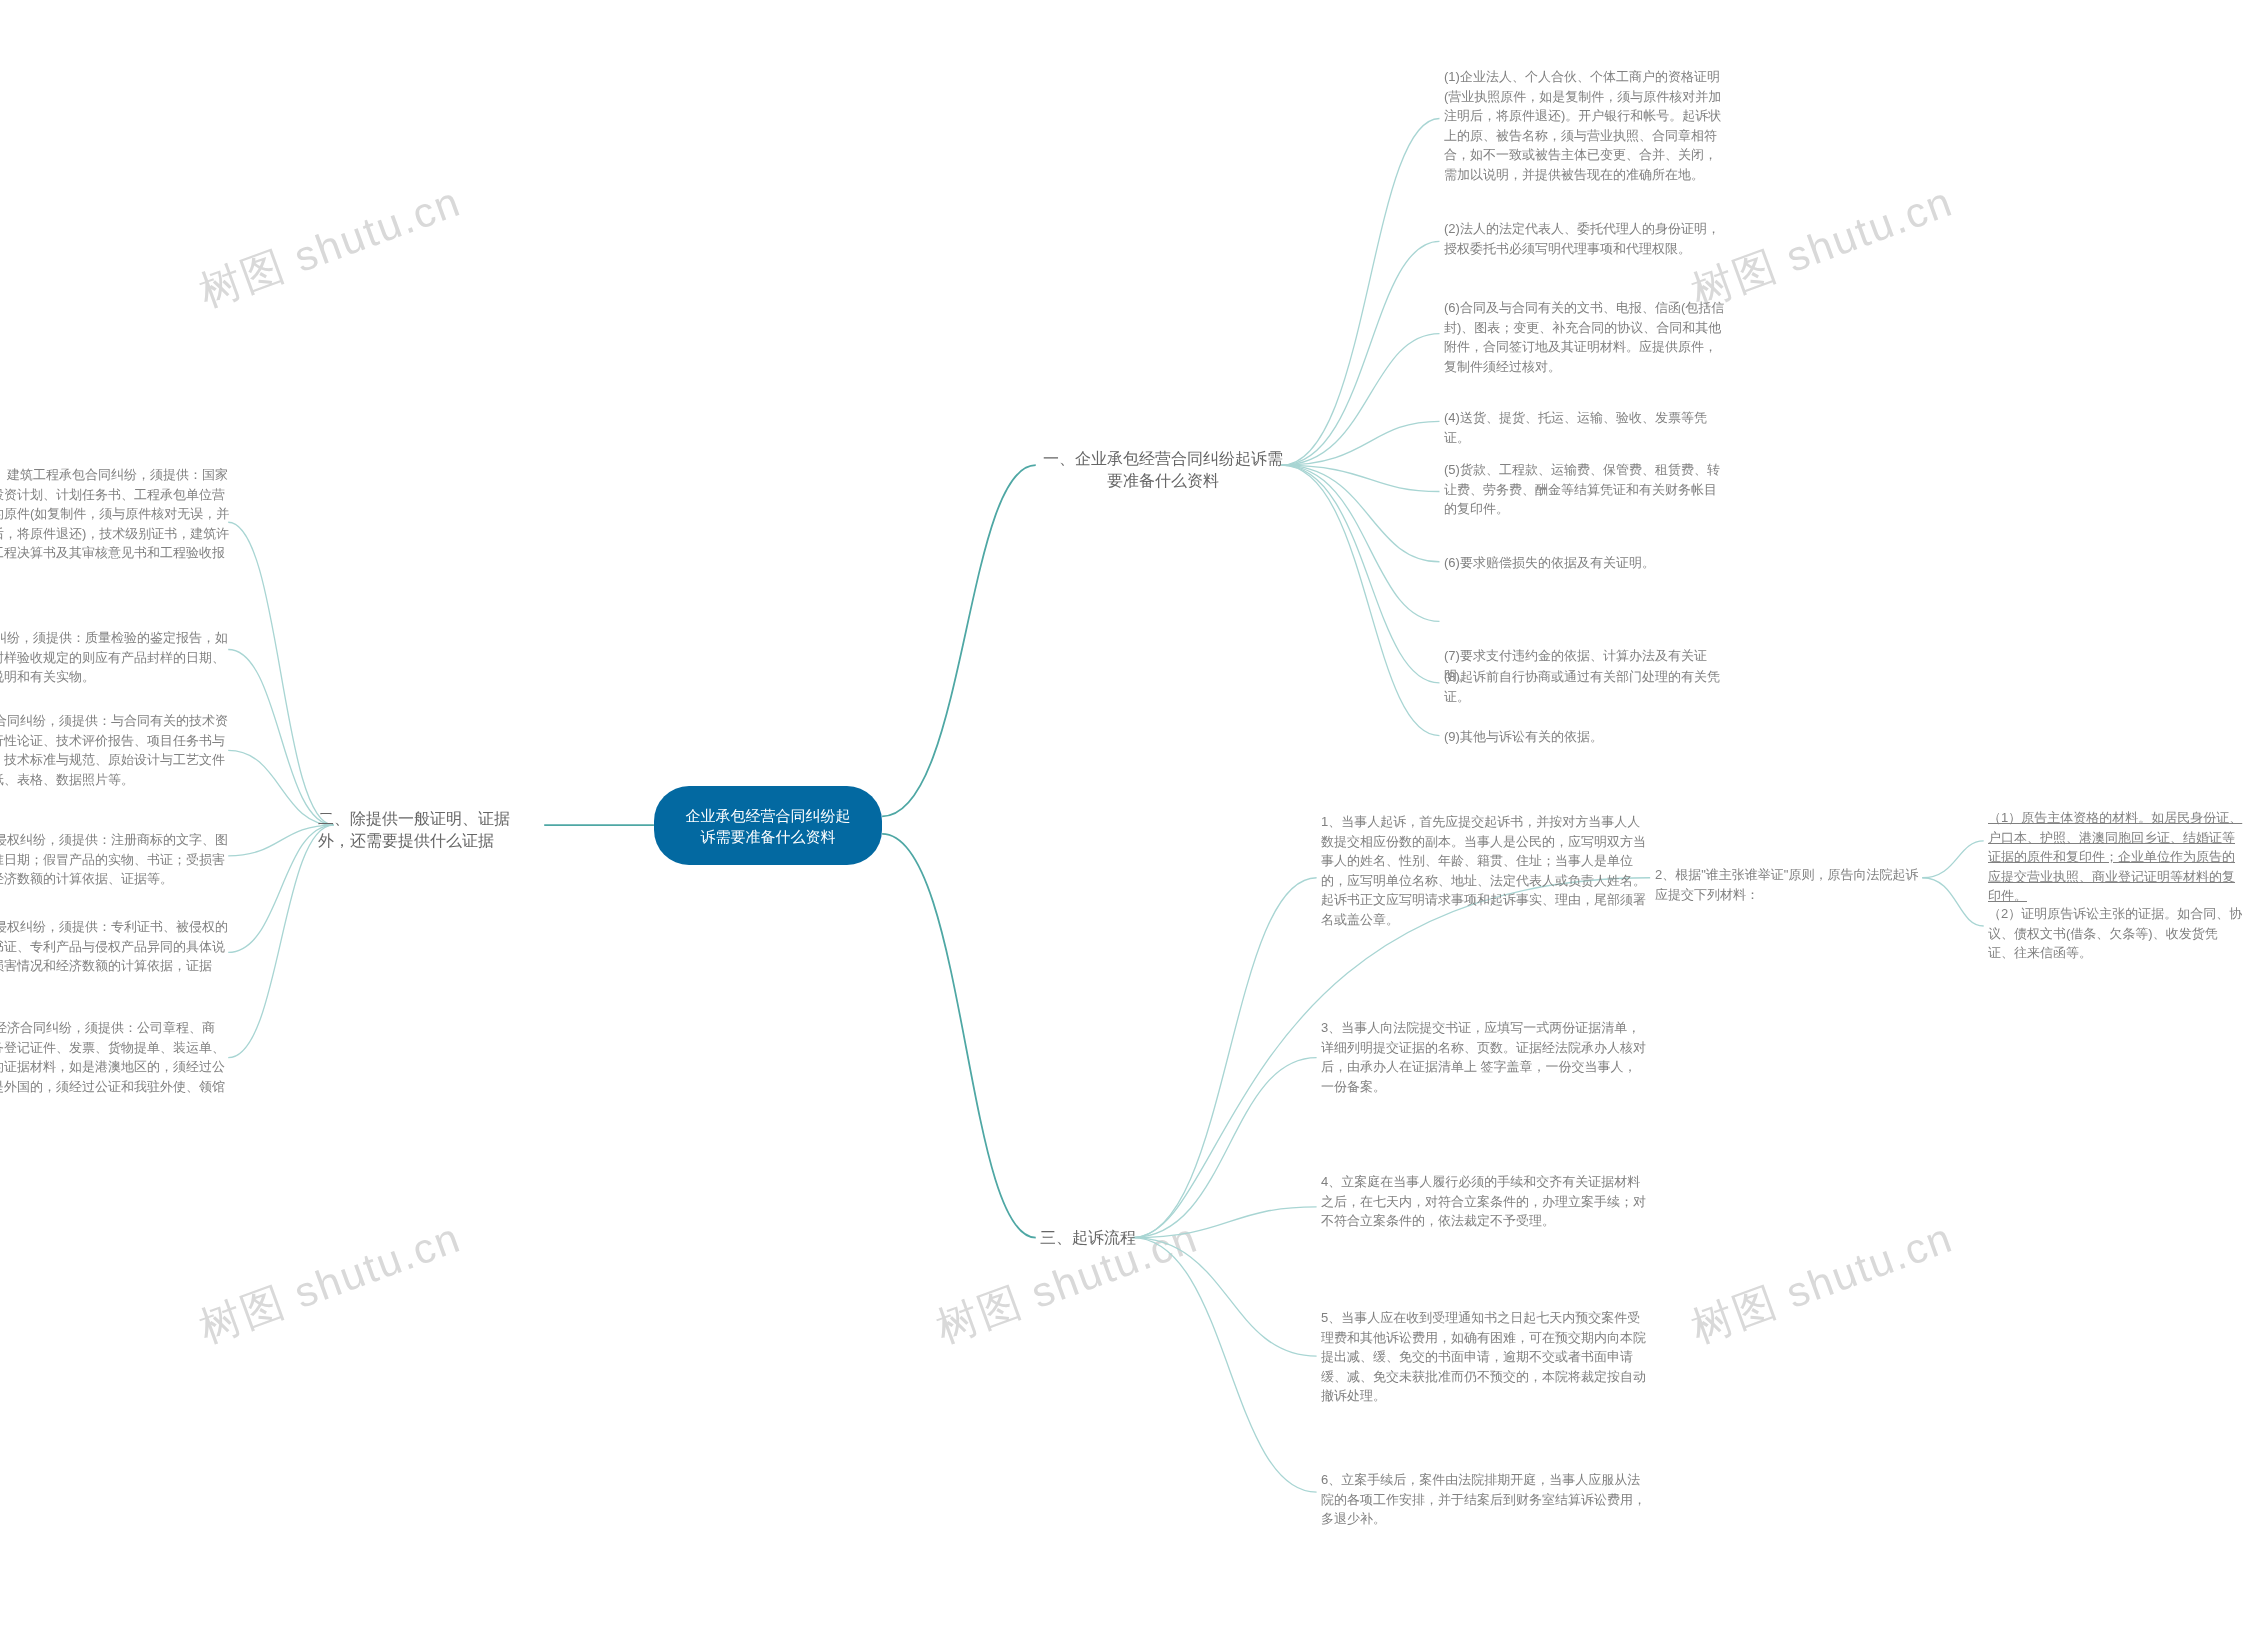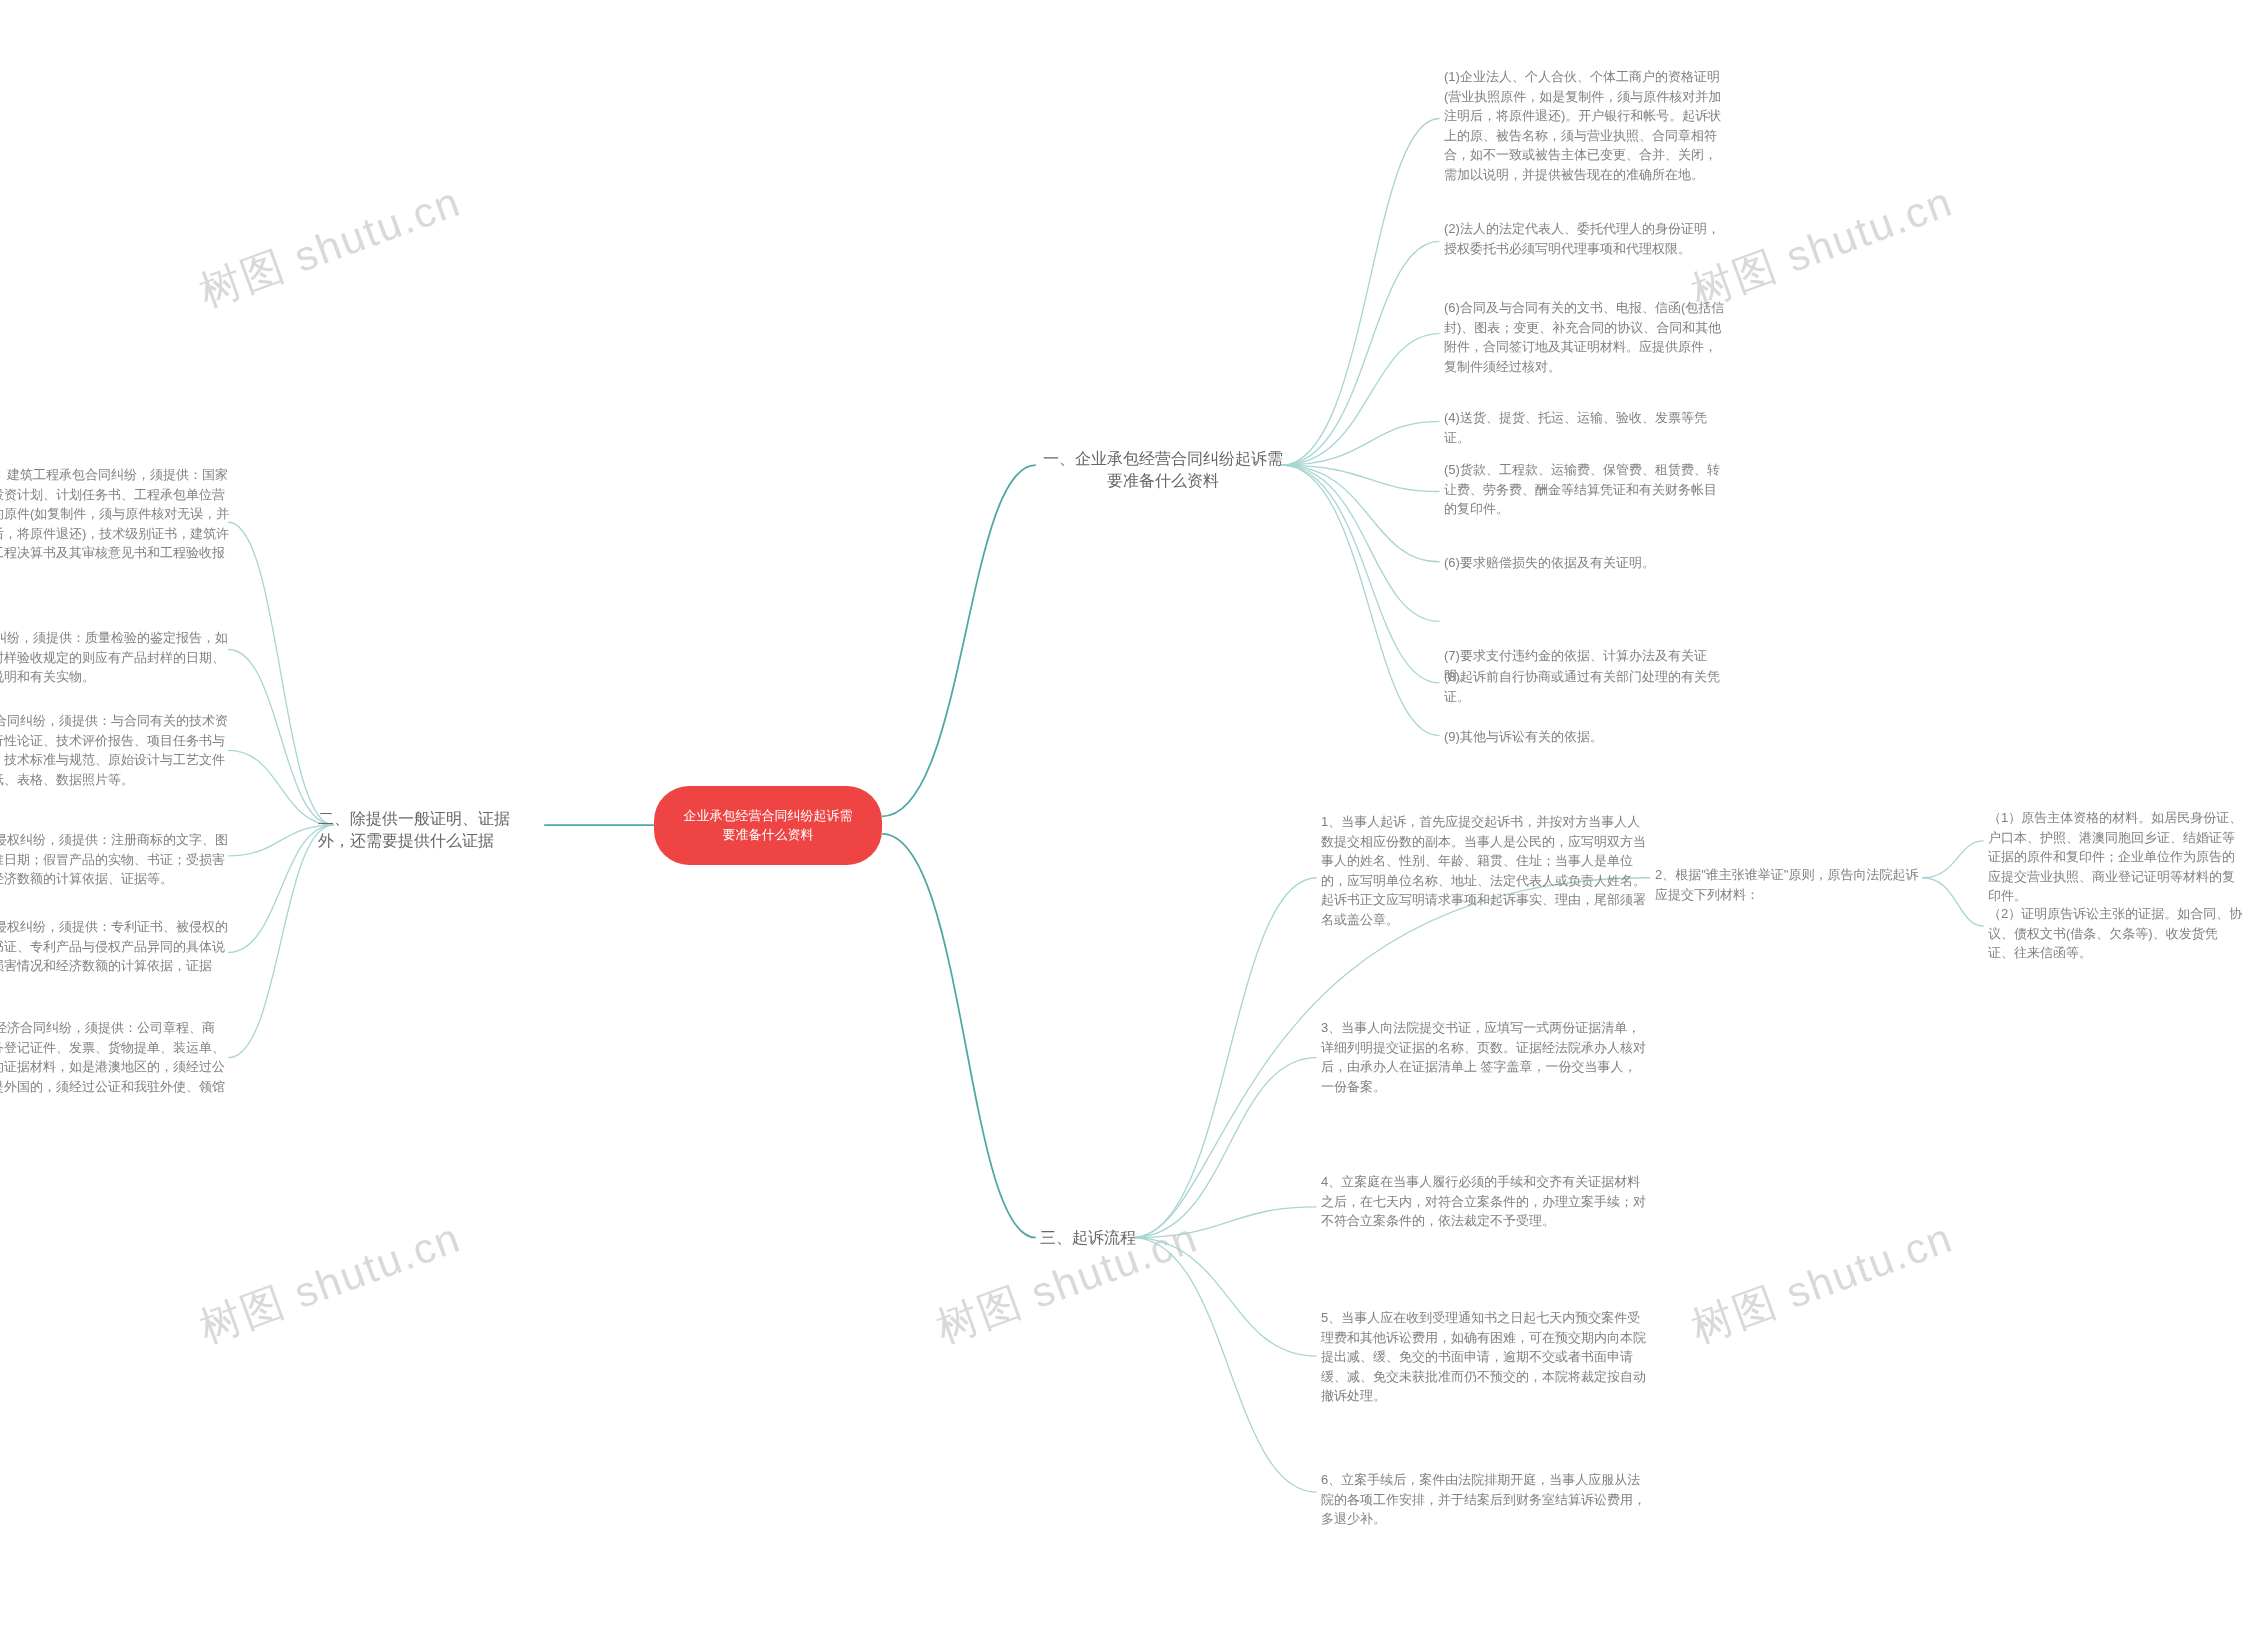--- a/index.html
+++ b/index.html
@@ -30,24 +30,24 @@
     pointer-events: none;
   }
   .node {
     position: absolute;
     font-size: 13px;
     color: #808080;
     line-height: 1.5;
   }
   .center-node {
     position: absolute;
-    background: #ef4444;
+    background: #0369a1;
     color: #ffffff;
     border-radius: 35px;
-    font-size: 13px;
+    font-size: 15px;
     text-align: center;
     line-height: 1.4;
     display: flex;
     align-items: center;
     justify-content: center;
     padding: 8.8px 26px;
     box-sizing: border-box;
   }
   .branch-node {
     position: absolute;
@@ -137,19 +137,19 @@
 <div class="node leaf-narrow" style="left:-48px; top:628px; width:281px;">(2)质量纠纷，须提供：质量检验的鉴定报告，如有产品封样验收规定的则应有产品封样的日期、方式等说明和有关实物。</div>
 <div class="node leaf-narrow" style="left:-48px; top:711px; width:281px;">(3)技术合同纠纷，须提供：与合同有关的技术资料、可行性论证、技术评价报告、项目任务书与计划书、技术标准与规范、原始设计与工艺文件以及图纸、表格、数据照片等。</div>
 <div class="node leaf-narrow" style="left:-48px; top:830px; width:281px;">(4)商标侵权纠纷，须提供：注册商标的文字、图形和核准日期；假冒产品的实物、书证；受损害情况和经济数额的计算依据、证据等。</div>
 <div class="node leaf-narrow" style="left:-48px; top:917px; width:281px;">(5)专利侵权纠纷，须提供：专利证书、被侵权的实物、书证、专利产品与侵权产品异同的具体说明，受损害情况和经济数额的计算依据，证据等。</div>
 <div class="node leaf-narrow" style="left:-48px; top:1018px; width:281px;">(6)涉外经济合同纠纷，须提供：公司章程、商业、税务登记证件、发票、货物提单、装运单、所提供的证据材料，如是港澳地区的，须经过公证；如是外国的，须经过公证和我驻外使、领馆的认证。</div>
 
 <div class="branch-node" style="left:1040px; top:1227px; width:105px;">三、起诉流程</div>
 
 <div class="node leaf-wide" style="left:1321px; top:812px;">1、当事人起诉，首先应提交起诉书，并按对方当事人人数提交相应份数的副本。当事人是公民的，应写明双方当事人的姓名、性别、年龄、籍贯、住址；当事人是单位的，应写明单位名称、地址、法定代表人或负责人姓名。起诉书正文应写明请求事项和起诉事实、理由，尾部须署名或盖公章。</div>
 <div class="node" style="left:1655px; top:865px; width:272px;">2、根据"谁主张谁举证"原则，原告向法院起诉应提交下列材料：</div>
-<div class="node" style="left:1988px; top:808px; width:255px;">（1）原告主体资格的材料。如居民身份证、户口本、护照、港澳同胞回乡证、结婚证等证据的原件和复印件；企业单位作为原告的应提交营业执照、商业登记证明等材料的复印件。</div>
+<div class="node" style="left:1988px; top:808px; width:255px;text-decoration:underline;">（1）原告主体资格的材料。如居民身份证、户口本、护照、港澳同胞回乡证、结婚证等证据的原件和复印件；企业单位作为原告的应提交营业执照、商业登记证明等材料的复印件。</div>
 <div class="node" style="left:1988px; top:904px; width:255px;">（2）证明原告诉讼主张的证据。如合同、协议、债权文书(借条、欠条等)、收发货凭证、往来信函等。</div>
 <div class="node leaf-wide" style="left:1321px; top:1018px;">3、当事人向法院提交书证，应填写一式两份证据清单，详细列明提交证据的名称、页数。证据经法院承办人核对后，由承办人在证据清单上 签字盖章，一份交当事人，一份备案。</div>
 <div class="node leaf-wide" style="left:1321px; top:1172px;">4、立案庭在当事人履行必须的手续和交齐有关证据材料之后，在七天内，对符合立案条件的，办理立案手续；对不符合立案条件的，依法裁定不予受理。</div>
 <div class="node leaf-wide" style="left:1321px; top:1308px;">5、当事人应在收到受理通知书之日起七天内预交案件受理费和其他诉讼费用，如确有困难，可在预交期内向本院提出减、缓、免交的书面申请，逾期不交或者书面申请缓、减、免交未获批准而仍不预交的，本院将裁定按自动撤诉处理。</div>
 <div class="node leaf-wide" style="left:1321px; top:1470px;">6、立案手续后，案件由法院排期开庭，当事人应服从法院的各项工作安排，并于结案后到财务室结算诉讼费用，多退少补。</div>
 
 
 </body></html>

